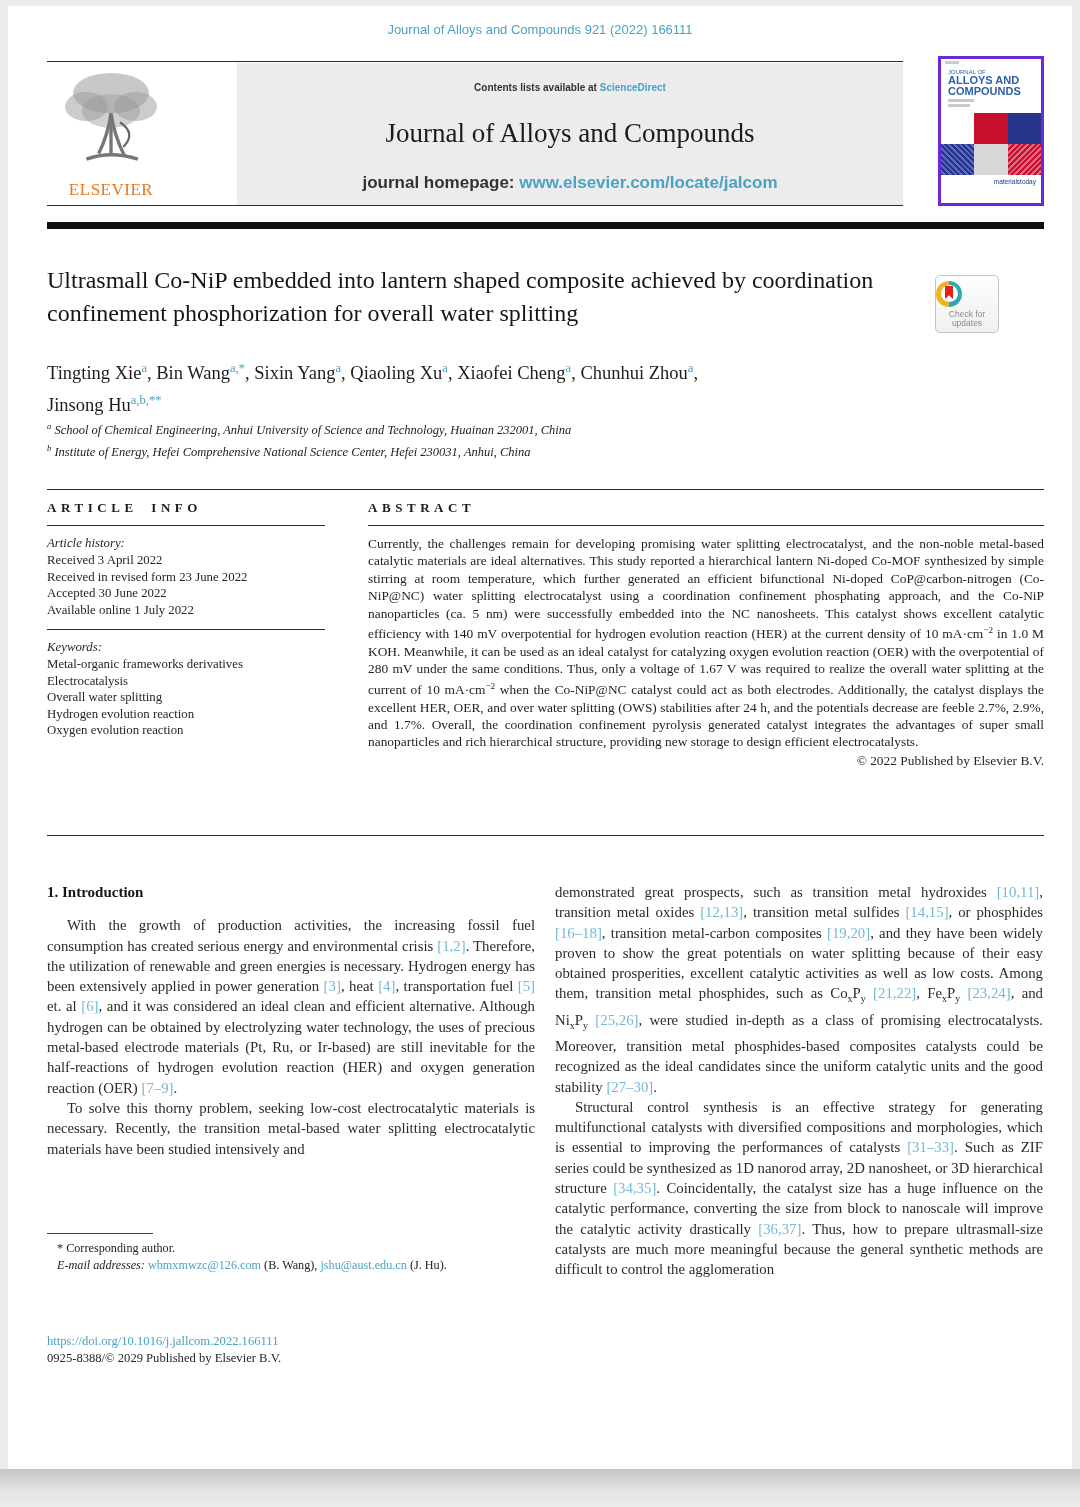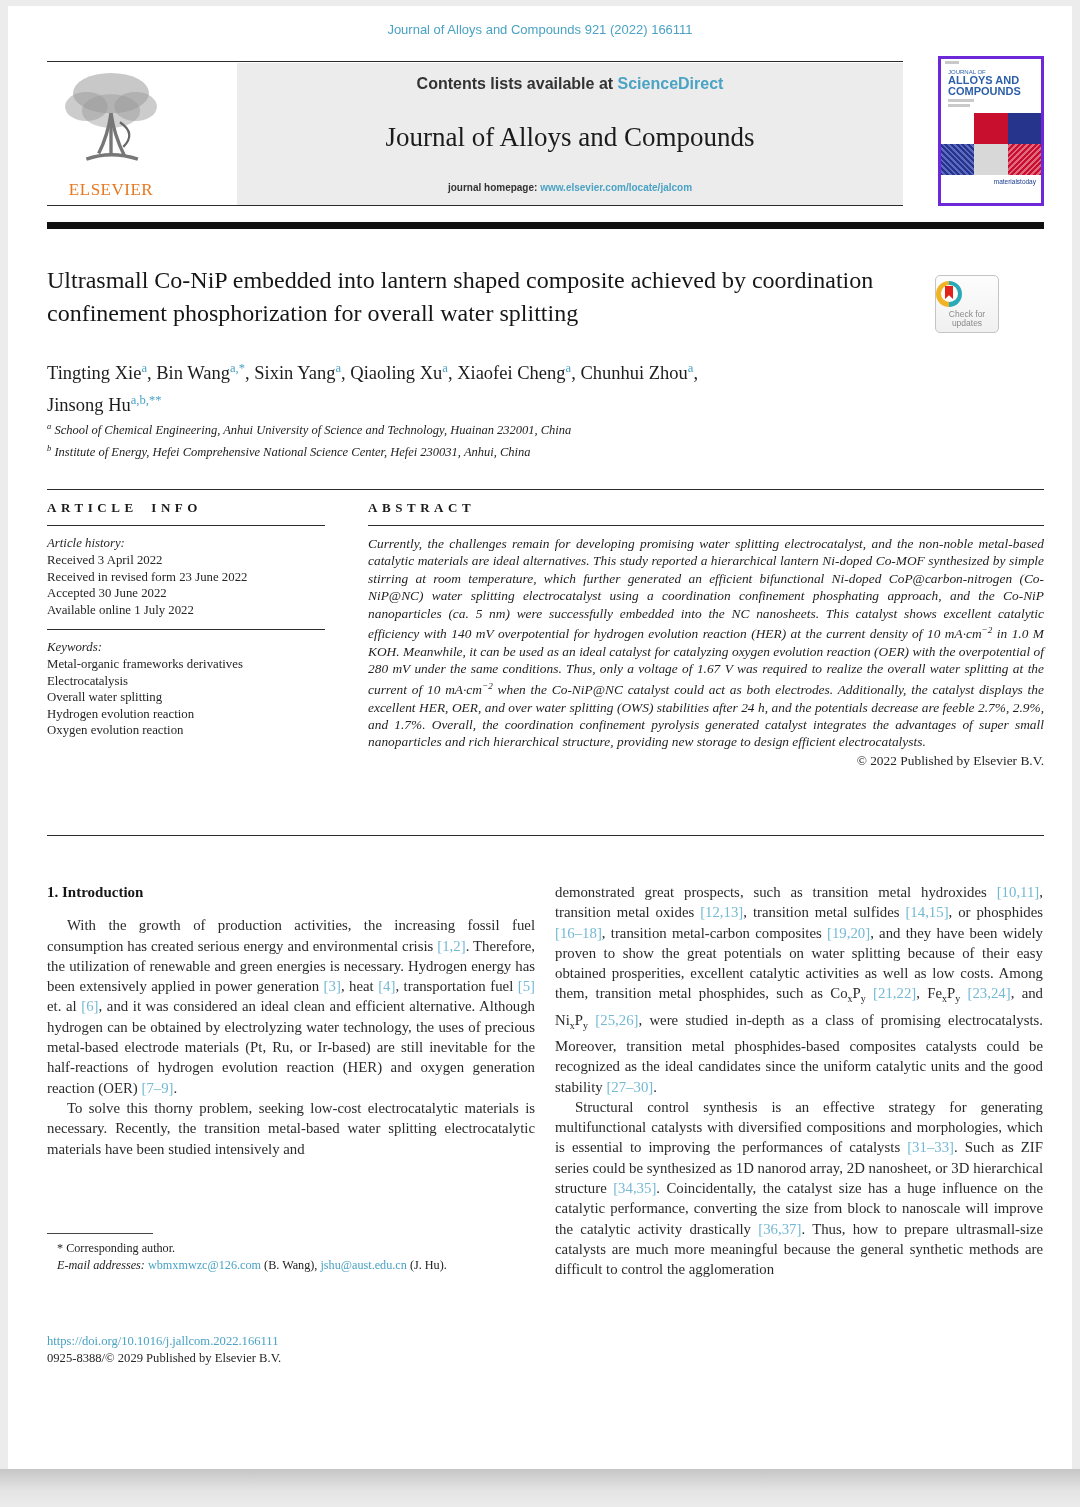--- a/index.html
+++ b/index.html
@@ -19,23 +19,23 @@
        font-family:"Liberation Sans",sans-serif;font-size:13px;color:var(--accent-teal);}
   .rule{position:absolute;background:#2c2c2c;height:1px;}
   .hdr-rule-top{top:55px;left:39px;width:856px;}
   .hdr-rule-bot{top:199px;left:39px;width:856px;}
   .elsevier{position:absolute;left:40px;top:60px;width:126px;height:138px;text-align:center;}
   .elsevier .name{font-family:"Liberation Serif",serif;font-size:17px;letter-spacing:.5px;
        color:var(--elsevier-orange);margin-top:2px;}
   .hdr-box{position:absolute;left:229px;top:57px;width:666px;height:142px;background:#ececec;
        display:flex;flex-direction:column;justify-content:space-between;align-items:center;
        padding:12px 0;box-sizing:border-box;}
-  .hdr-contents{font-family:"Liberation Sans",sans-serif;font-size:16px;color:#333;font-weight:700;}
+  .hdr-contents{font-family:"Liberation Sans",sans-serif;font-size:10px;color:#333;font-weight:700;margin-top:7px;}
   .hdr-journal{font-family:"Liberation Serif",serif;font-size:27px;color:#1b1b1b;}
-  .hdr-home{font-family:"Liberation Sans",sans-serif;font-size:10px;color:#333;font-weight:700;}
+  .hdr-home{font-family:"Liberation Sans",sans-serif;font-size:17px;color:#333;font-weight:700;}
   .link{color:var(--accent-teal);cursor:pointer;}
   .cover{position:absolute;left:930px;top:50px;width:106px;height:150px;background:#fff;
        border:3px solid #6d28d9;box-sizing:border-box;overflow:hidden;}
   .cover .microbar{height:3px;background:#c9c9c9;margin:2px 4px 0 4px;}
   .cover .jof{font-family:"Liberation Sans",sans-serif;font-size:6px;color:#2c5fa8;margin:5px 0 0 7px;}
   .cover .big{font-family:"Liberation Sans",sans-serif;font-size:11px;font-weight:700;line-height:11px;
        color:#2c5fa8;margin-left:7px;}
   .cover .pattern{display:grid;grid-template-columns:repeat(3,1fr);grid-auto-rows:31px;margin-top:6px;}
   .c-crim{background:var(--cover-crimson);}
   .c-navy{background:var(--cover-navy);}
@@ -67,21 +67,21 @@
        line-height:17.5px;color:#222;}
   .rule-full-1{top:483px;left:39px;width:997px;}
   
   .col-head{font-size:13px;font-weight:700;letter-spacing:.35em;word-spacing:.45em;color:#1b1b1b;
        padding-bottom:9px;border-bottom:1px solid #2c2c2c;}
   .info-col{position:absolute;left:39px;top:494px;width:278px;}
   .info-col .lbl{font-style:italic;font-size:12.8px;margin-top:9px;line-height:17px;}
   .info-col .line{font-size:12.8px;line-height:16.5px;}
   .info-divider{border-top:1px solid #2c2c2c;margin-top:11px;}
   .abs-col{position:absolute;left:360px;top:494px;width:676px;}
-  .abs-text{font-size:13.4px;line-height:17.4px;text-align:justify;margin-top:9px;color:#1f1f1f;font-style:italic;}
+  .abs-text{font-size:13.4px;line-height:17.4px;text-align:justify;margin-top:9px;color:#1f1f1f;}
   .abs-copy{font-size:13.4px;text-align:right;margin-top:2px;}
   .rule-full-2{top:829px;left:39px;width:997px;}
   
   .body-col{position:absolute;top:876px;font-size:14.8px;line-height:20.3px;text-align:justify;color:#2a2a2a;}
   .col-left{left:39px;width:488px;}
   .col-right{left:547px;width:488px;}
   .sec-head{font-size:15px;font-weight:700;color:#161616;text-align:left;}
   .para{margin:0;}
   .para.indent{text-indent:20px;}
   .col-left .para:first-of-type{margin-top:13px;}

